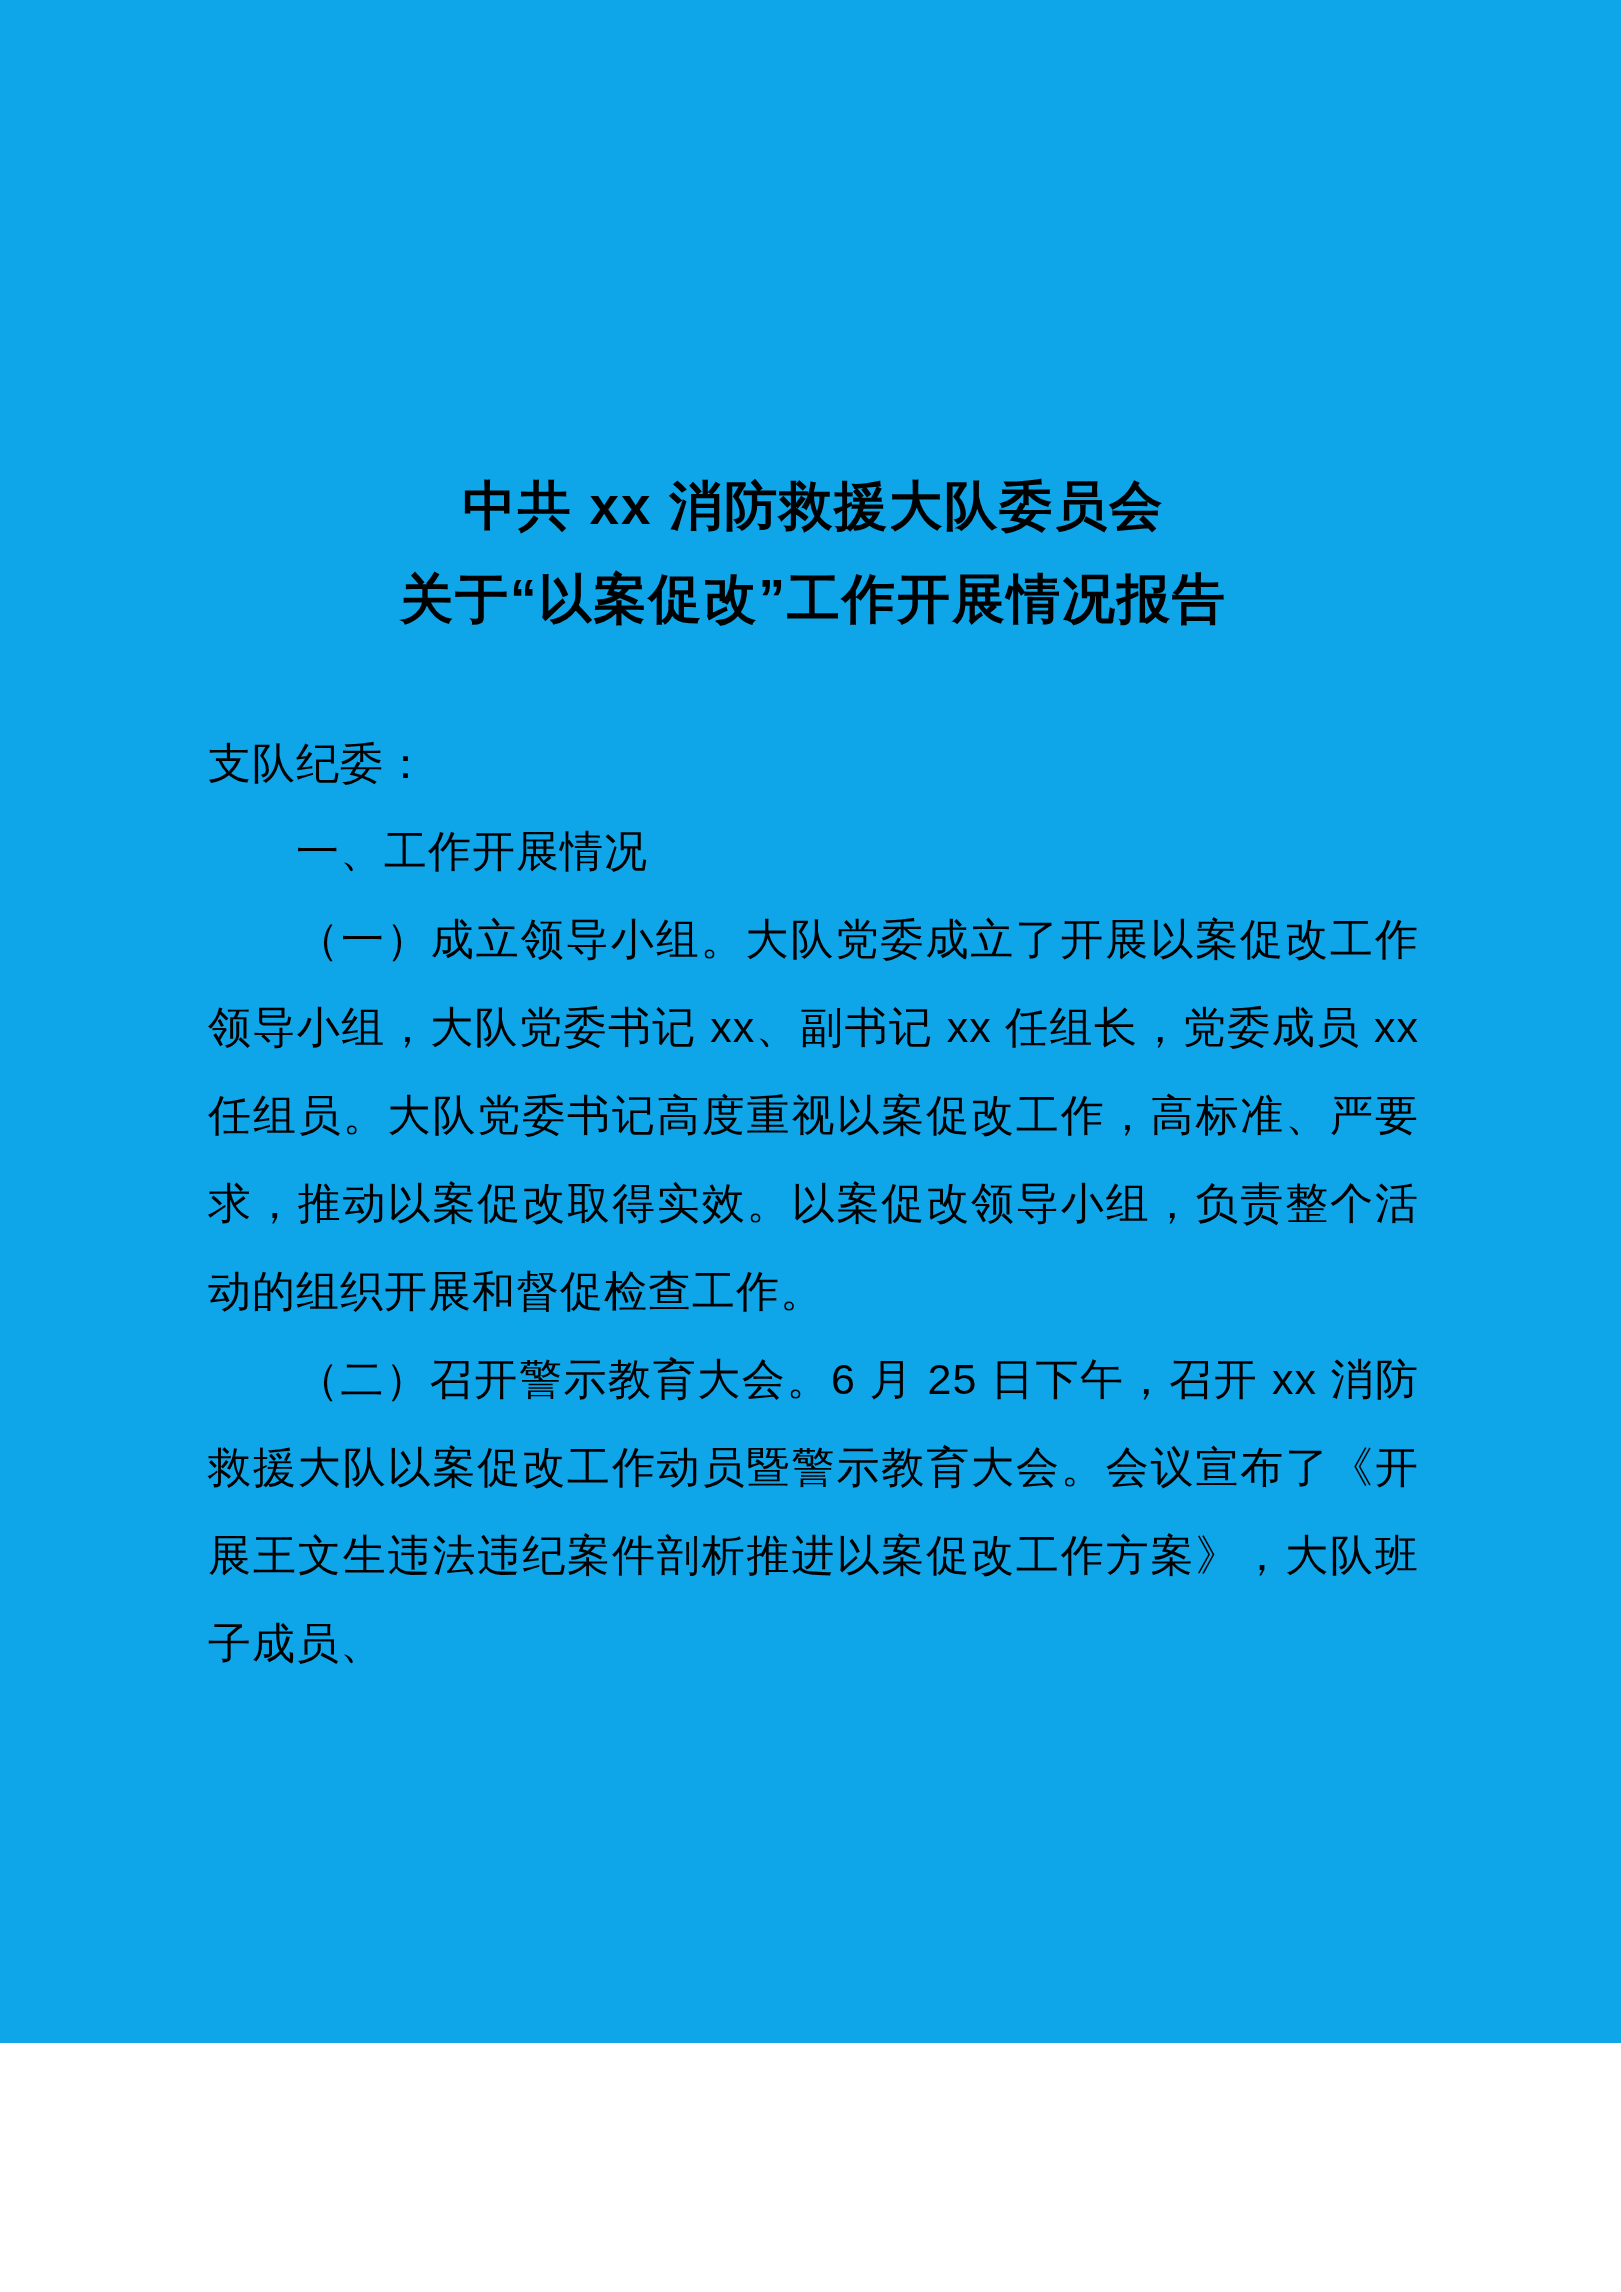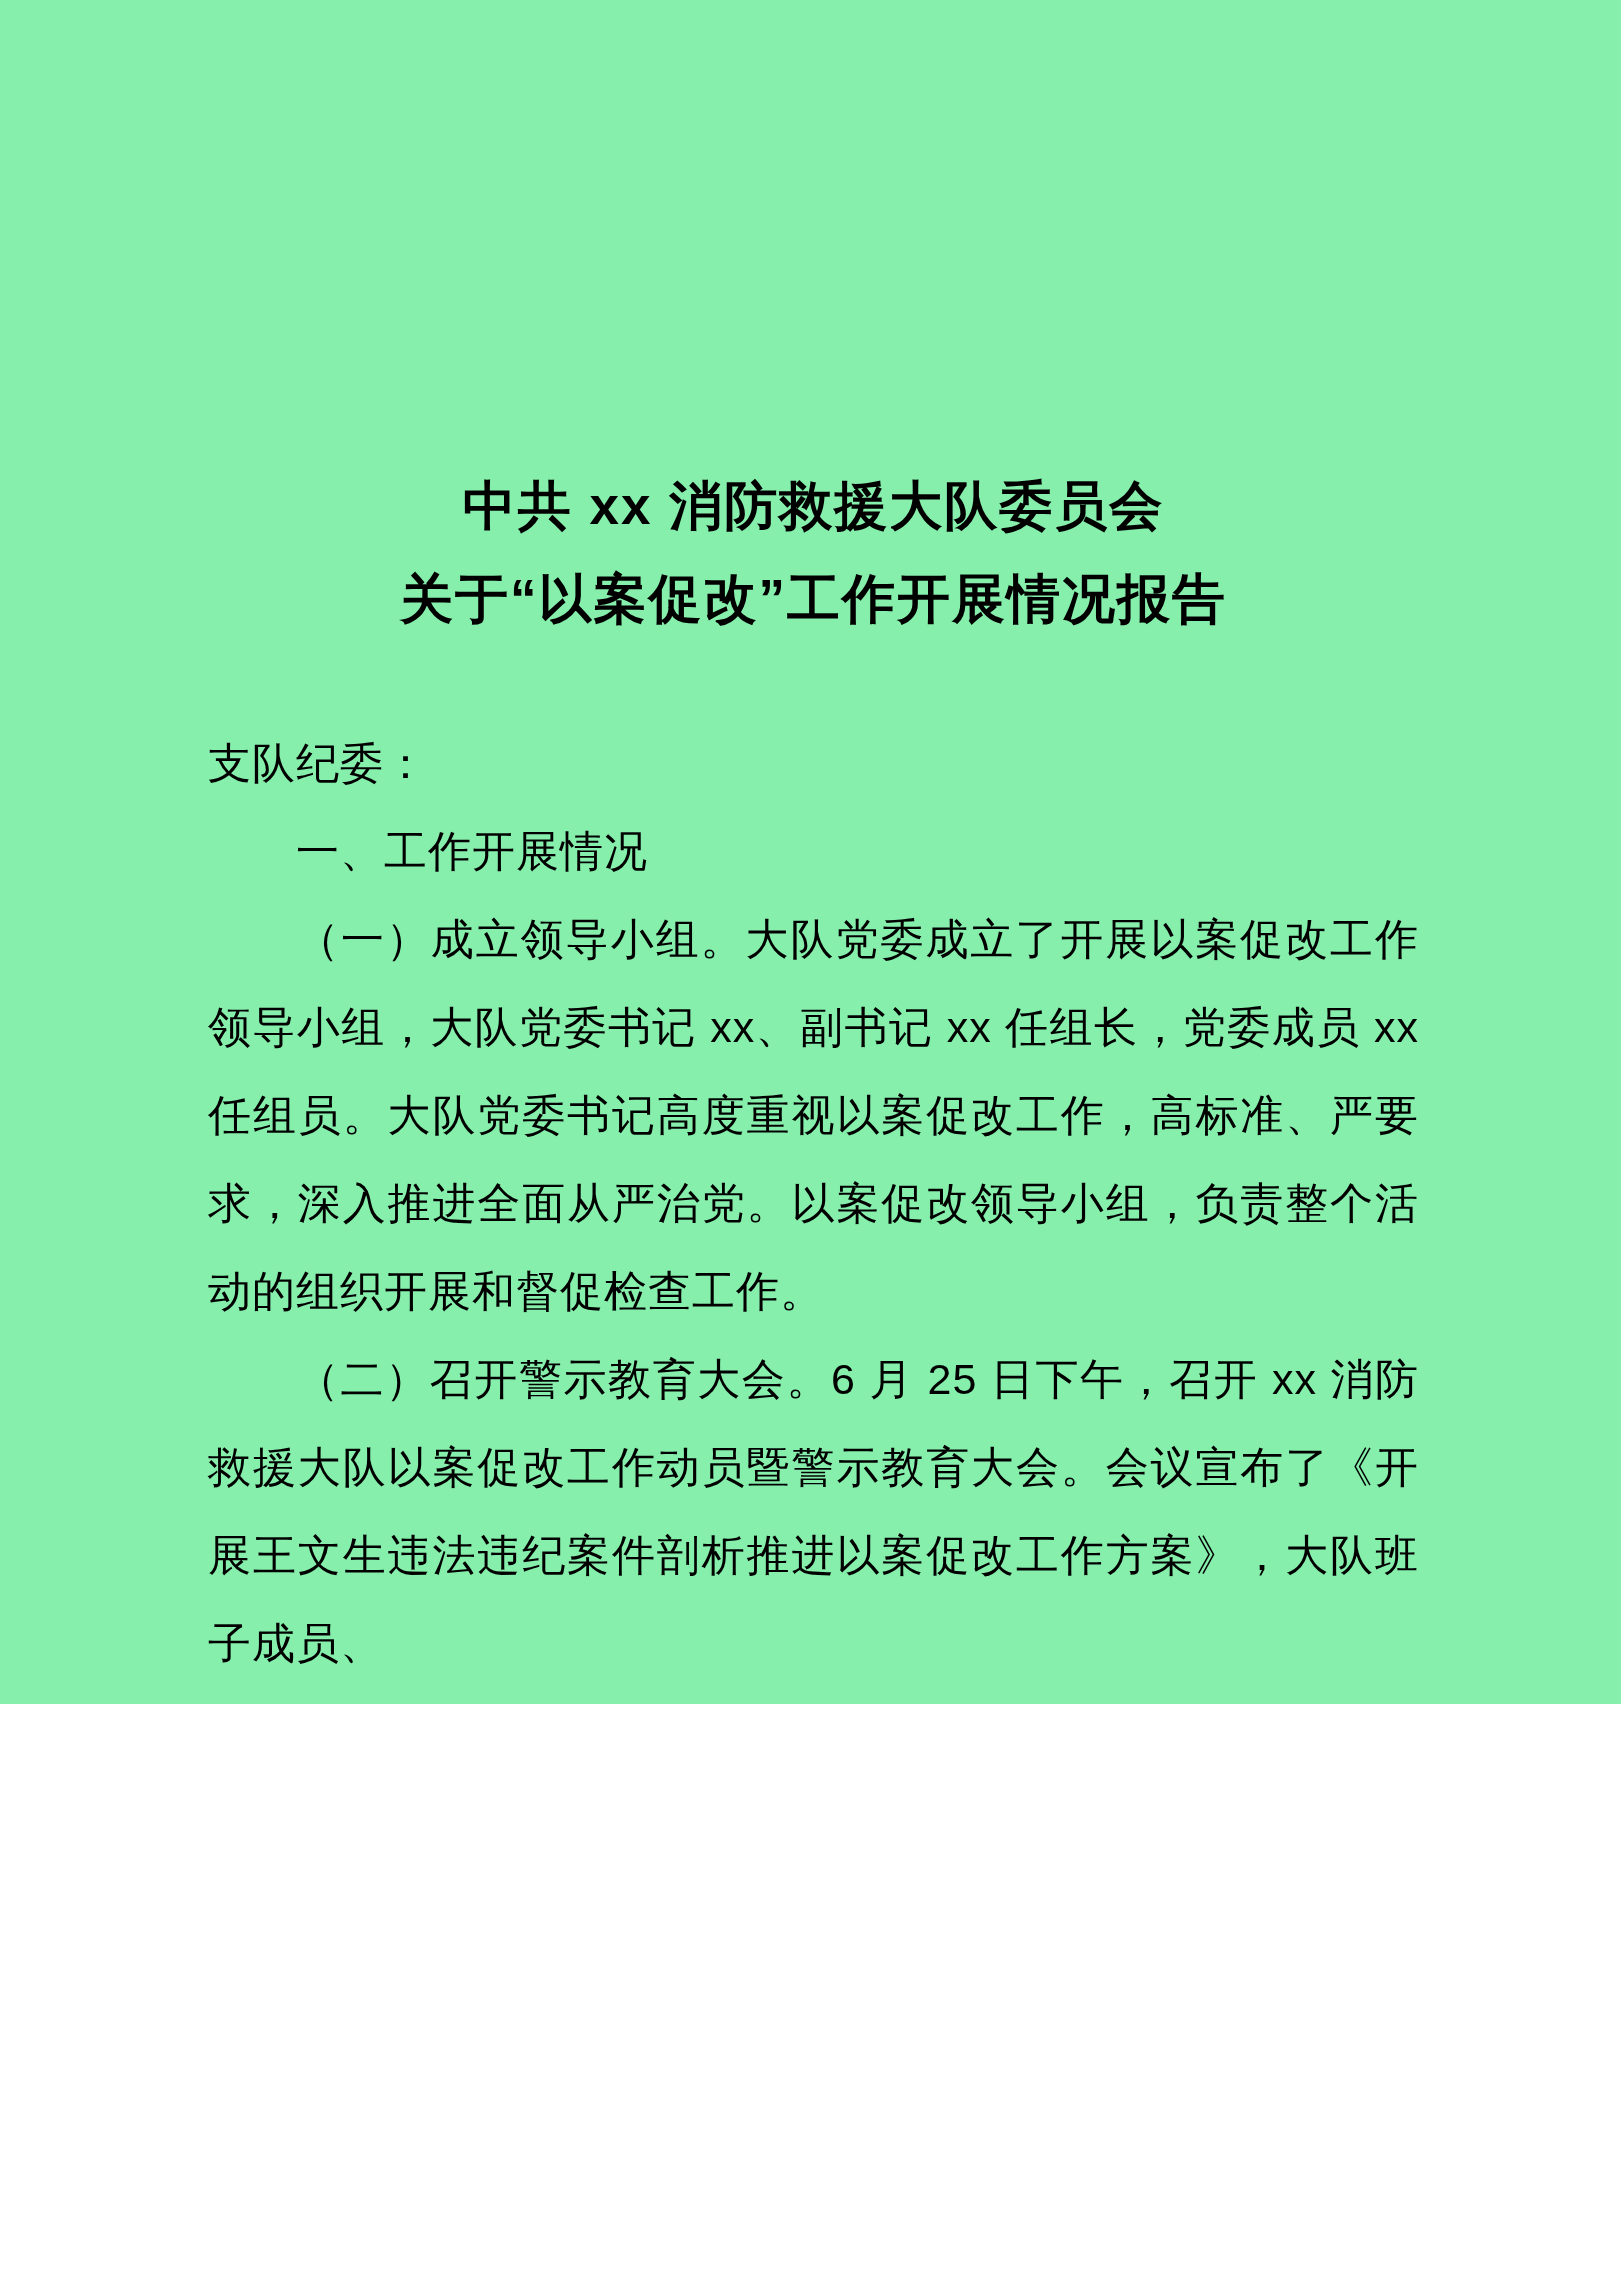--- a/index.html
+++ b/index.html
@@ -3,22 +3,22 @@
 <meta charset="utf-8">
 <style>
   html, body {
     margin: 0;
     padding: 0;
     background: #ffffff;
   }
   .page {
     position: relative;
     width: 1621px;
-    height: 1704px;
-    background: #86efac;
+    height: 2043px;
+    background: #0ea5e9;
     color: #000000;
     font-family: "Liberation Sans", "DejaVu Sans", sans-serif;
     overflow: hidden;
   }
   .content {
     position: absolute;
     left: 208px;
     top: 459px;
     width: 1211px;
   }
@@ -55,20 +55,20 @@
       <span class="title-line">中共 xx 消防救援大队委员会</span><br>
       <span class="title-line">关于“以案促改”工作开展情况报告</span>
     </h1>
 
     <div class="doc-body">
       <p class="salutation">支队纪委：</p>
 
 
       <p class="indent heading">一、工作开展情况</p>
 
-      <p class="indent">（一）成立领导小组。大队党委成立了开展以案促改工作领导小组，大队党委书记 xx、副书记 xx 任组长，党委成员 xx 任组员。大队党委书记高度重视以案促改工作，高标准、严要求，深入推进全面从严治党。以案促改领导小组，负责整个活动的组织开展和督促检查工作。</p>
+      <p class="indent">（一）成立领导小组。大队党委成立了开展以案促改工作领导小组，大队党委书记 xx、副书记 xx 任组长，党委成员 xx 任组员。大队党委书记高度重视以案促改工作，高标准、严要求，推动以案促改取得实效。以案促改领导小组，负责整个活动的组织开展和督促检查工作。</p>
 
       <p class="indent">（二）召开警示教育大会。6 月 25 日下午，召开 xx 消防救援大队以案促改工作动员暨警示教育大会。会议宣布了《开展王文生违法违纪案件剖析推进以案促改工作方案》，大队班子成员、</p>
     </div>
 
   </div>
 </div>
 
 
 </body></html>

